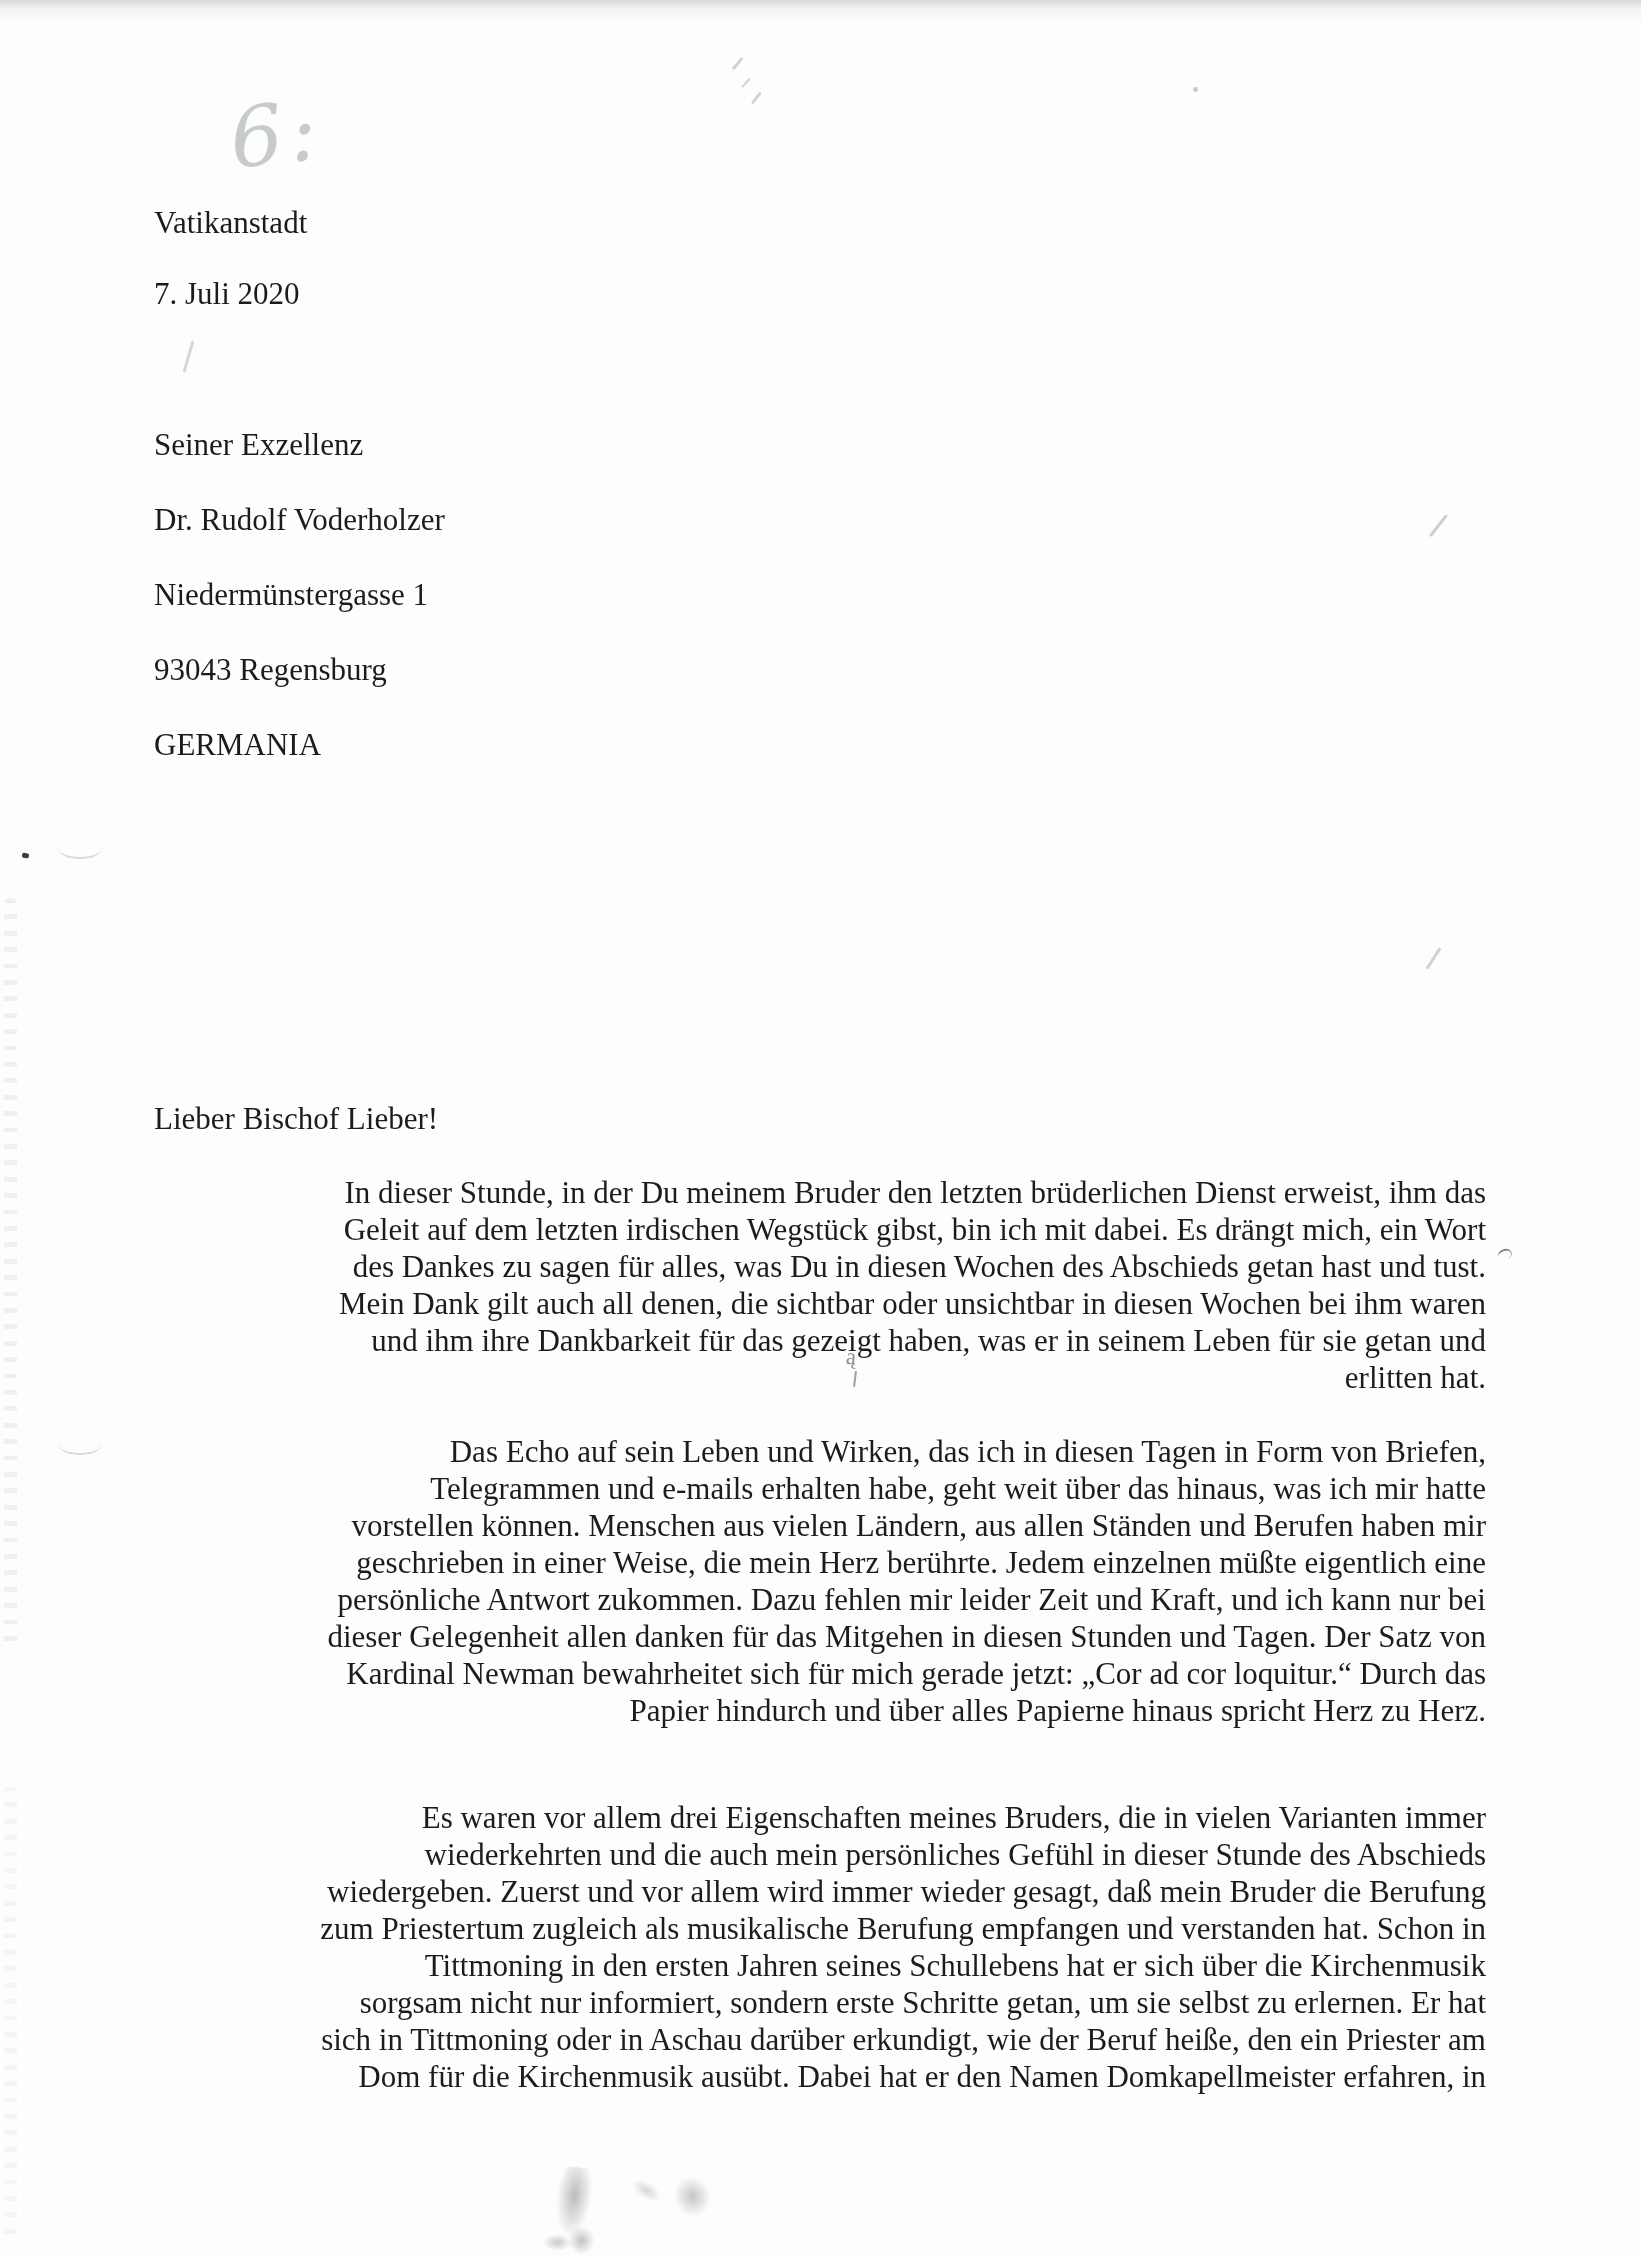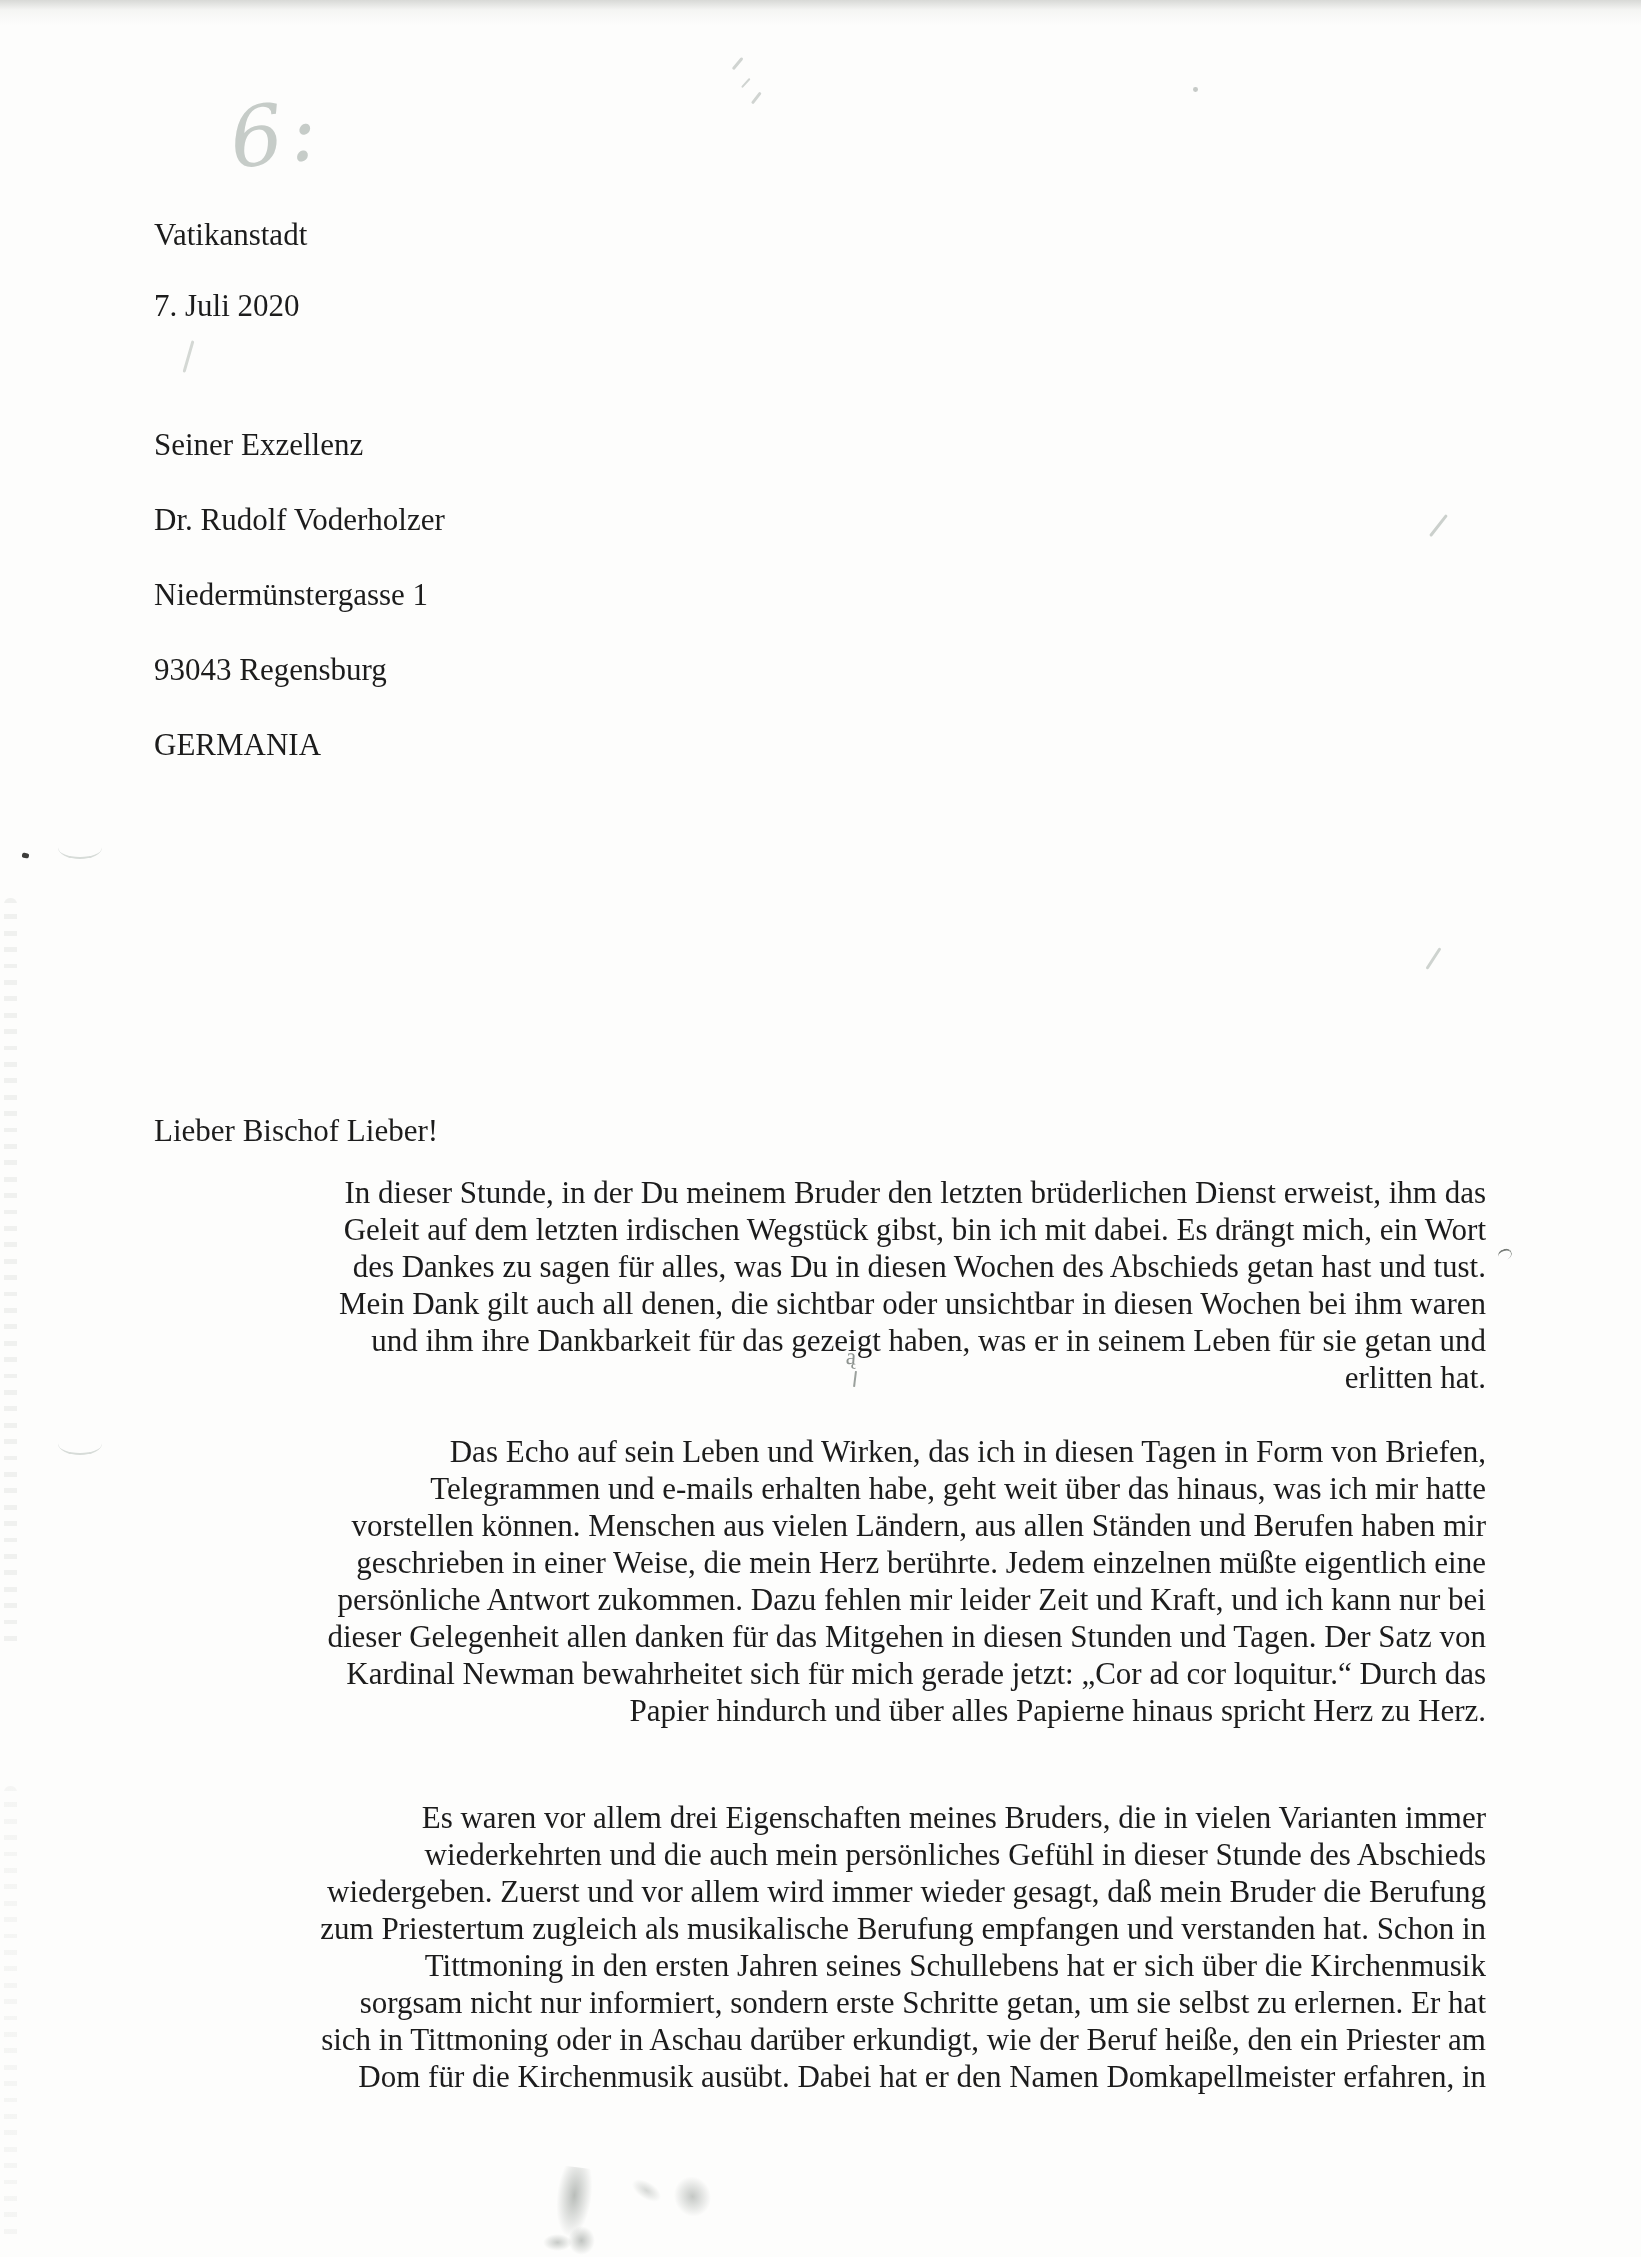--- a/index.html
+++ b/index.html
@@ -12,21 +12,20 @@
     overflow:hidden;
   }
   .top-shade{
     position:absolute;top:0;left:0;width:1641px;height:25px;
     background:linear-gradient(180deg, rgba(185,187,183,0.55) 0%, rgba(220,221,218,0.25) 40%, rgba(255,255,255,0) 100%);
   }
   .line{
     position:absolute;left:154px;
     font-size:31px;line-height:37px;
     white-space:nowrap;
-    margin-top:12px;
   }
   .place{top:204px;}
   .date{top:275px;}
   .recipient{position:absolute;left:154px;top:426px;}
   .addr-line{height:75px;line-height:37px;font-size:31px;white-space:nowrap;}
   .salutation{top:1100px;}
   .para{
     position:absolute;left:154px;width:1332px;
     font-size:31px;line-height:37px;
     white-space:pre-line;

